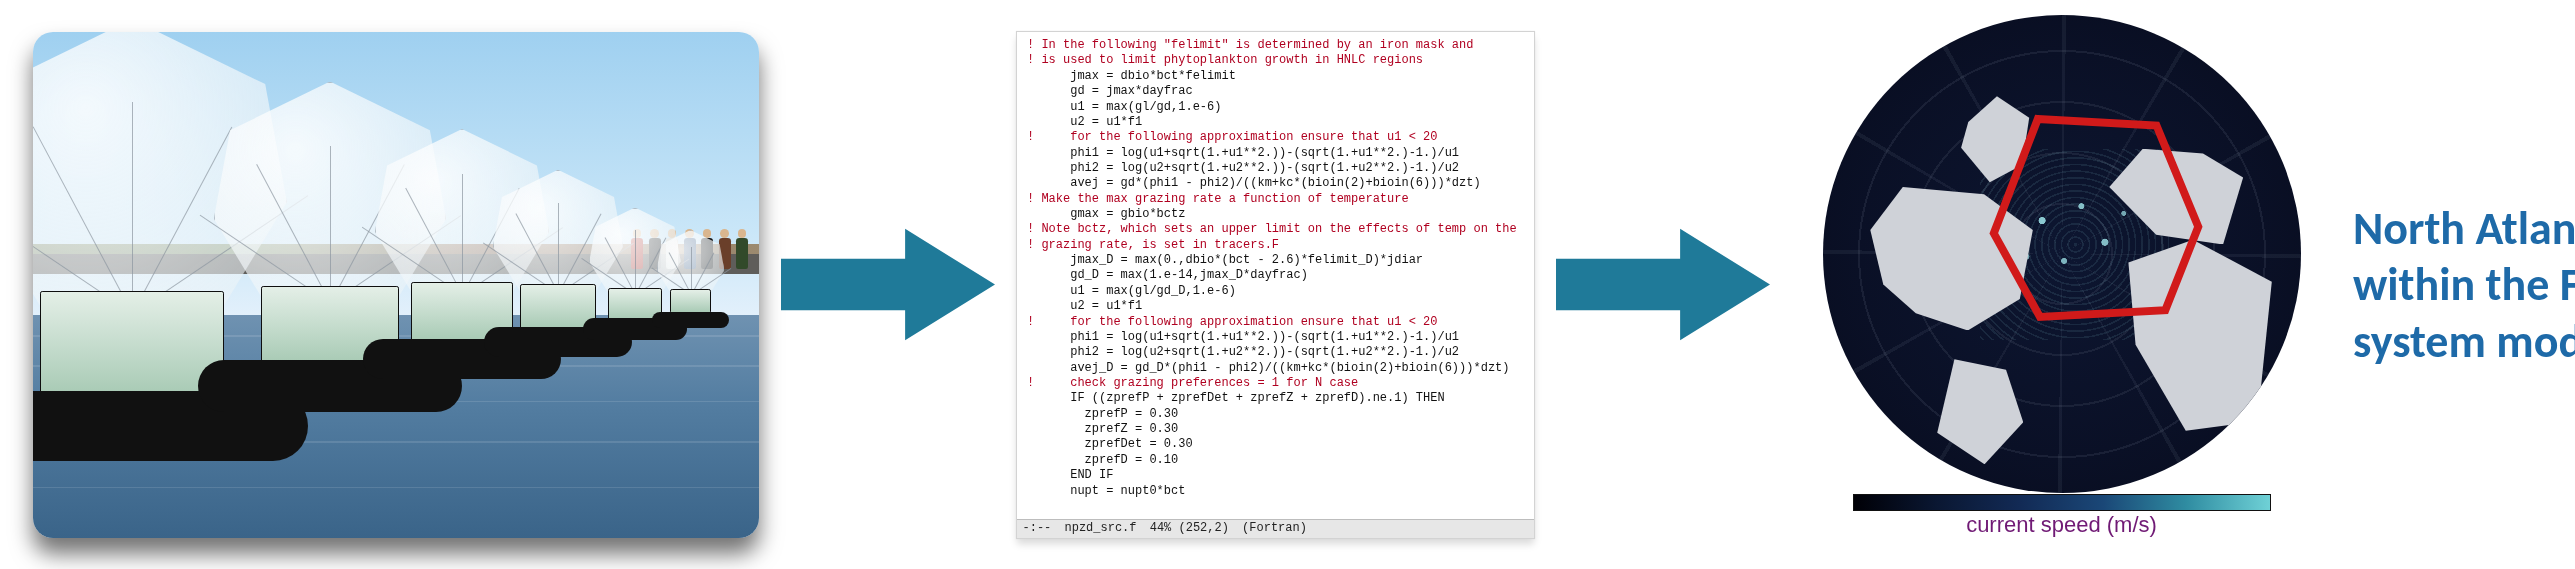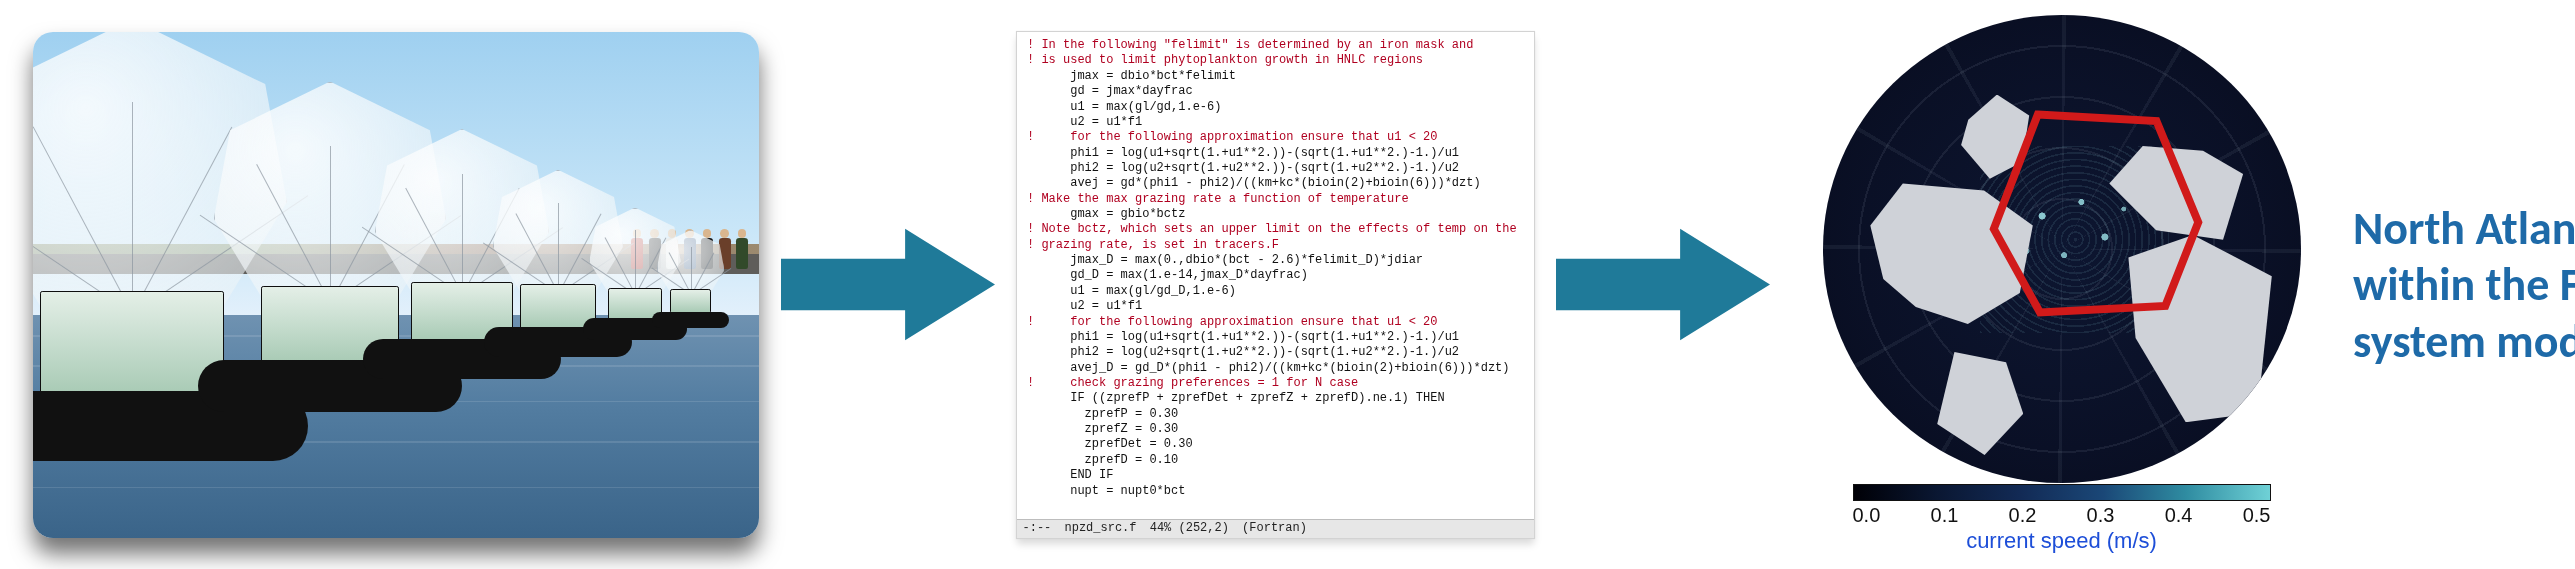--- a/index.html
+++ b/index.html
@@ -259,21 +259,21 @@
       width: 418px;
       display: flex;
       justify-content: space-between;
       font-size: 20px;
       color: #111;
       margin-top: 3.3px;
       font-family: Arial, sans-serif;
     }
     .axis-label {
       font-size: 22px;
-      color: #1d4ed8;
+      color: #701a75;
       margin-top: 1.1px;
       font-family: Arial, sans-serif;
     }
 
     .caption {
       width: 484px;
       color: #1e6aa8;
       font-size: 46px;
       font-weight: 700;
       line-height: 1.22;
@@ -407,28 +407,20 @@
       </div>
     </div>
     <div class="colorbar-wrap">
       <div class="colorbar" id="colorbar">
           <div class="seg" style="background: linear-gradient(to right, rgb(0, 0, 6), rgb(10, 23, 50));"></div>
           <div class="seg" style="background: linear-gradient(to right, rgb(10, 23, 50), rgb(18, 42, 85));"></div>
           <div class="seg" style="background: linear-gradient(to right, rgb(18, 42, 85), rgb(26, 71, 119));"></div>
           <div class="seg" style="background: linear-gradient(to right, rgb(26, 71, 119), rgb(47, 140, 161));"></div>
           <div class="seg" style="background: linear-gradient(to right, rgb(47, 140, 161), rgb(111, 209, 214));"></div>
         </div>
-      <div class="tickrow" id="tickrow">
-          <span>0.0</span>
-          <span>0.1</span>
-          <span>0.2</span>
-          <span>0.3</span>
-          <span>0.4</span>
-          <span>0.5</span>
-        </div>
       <div class="axis-label">current speed (m/s)</div>
     </div>
   </div>
 
   <div class="caption">
     <span>North Atlantic nest within the FOCI Earth system model</span>
   </div>
 
 </div>
 

